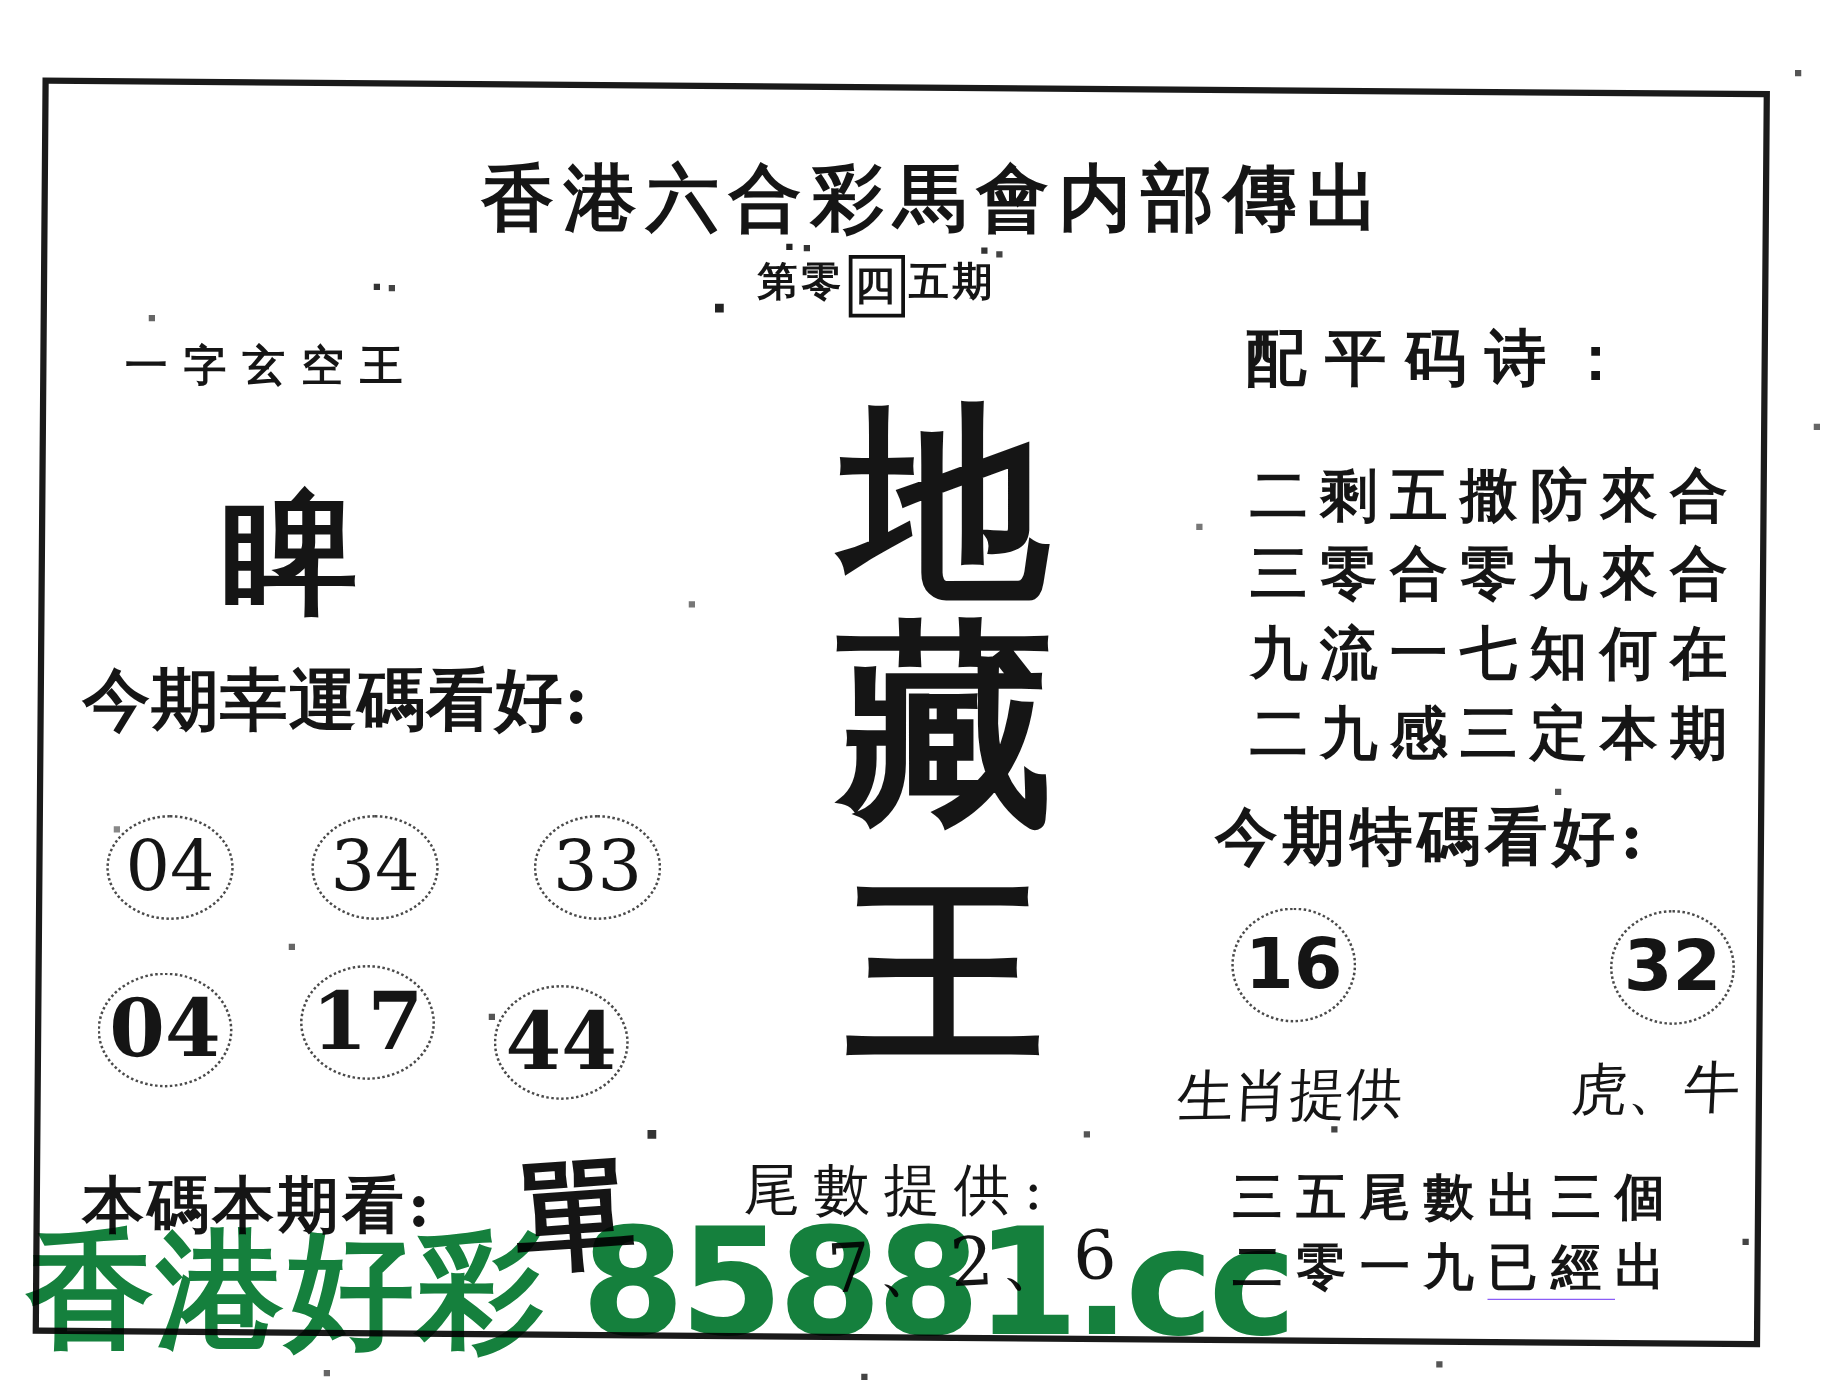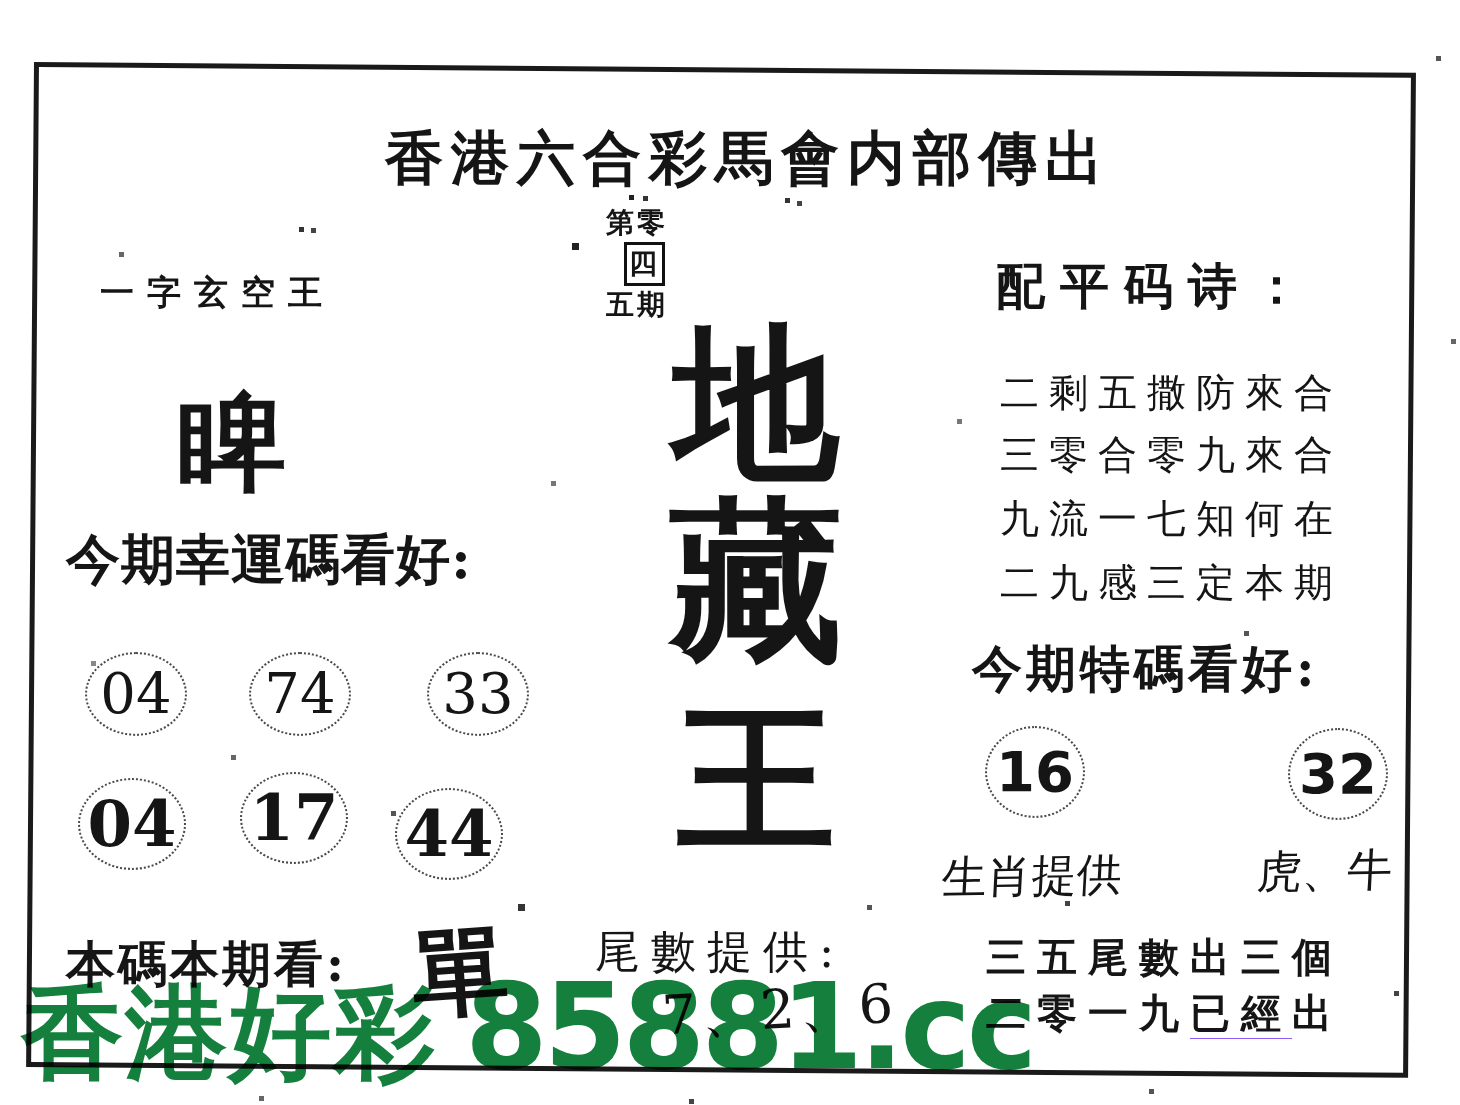--- a/index.html
+++ b/index.html
@@ -10,21 +10,21 @@
   }
   
   .frame {
     position:absolute; left:34px; top:62px; width:1372px; height:995px;
     border:5px solid #1a1a1a; transform:rotate(0.45deg); transform-origin:0 0;
     z-index:1;
   }
   .abs { position:absolute; z-index:2; white-space:nowrap; }
 
   .title   { left:385px; top:120px; font-size:58px; letter-spacing:8px; font-weight:700; }
-  .issue   { left:606px; top:204px; font-size:28px; letter-spacing:3px; font-weight:700; display:flex; align-items:flex-end;flex-direction:column; }
+  .issue   { left:606px; top:204px; font-size:32px; letter-spacing:3px; font-weight:700; display:flex; align-items:flex-start; }
   .issue .boxed { border:3px solid #111; padding:0 2px; margin:0 3px; }
 
   .tagline { left:100px; top:270px; font-size:34px; letter-spacing:13px; font-weight:600; }
   .bigchar { left:178px; top:370px; font-size:108px; font-weight:800; }
   .lucky-title { left:66px; top:524px; font-size:54px; font-weight:800; letter-spacing:1px; }
 
   .circle {
     position:absolute; z-index:2; border:2px dotted #4a4a4a; border-radius:50%;
     display:flex; align-items:center; justify-content:center; line-height:1;
   }
@@ -34,21 +34,21 @@
   #lc0 { left:85px;  top:652px; }  #lc1 { left:249px; top:652px; }  #lc2 { left:427px; top:652px; }
   #lc3 { left:78px;  top:778px; }  #lc4 { left:240px; top:772px; }  #lc5 { left:395px; top:788px; }
   #sc0 { left:985px; top:726px; }  #sc1 { left:1125px; top:726px; } #sc2 { left:1288px; top:728px; }
 
   .dz { position:absolute; z-index:2; left:662px; width:188px; text-align:center; font-weight:900; line-height:1; }
   #dz1 { top:320px; font-size:166px; }
   #dz2 { top:494px; font-size:174px; }
   #dz3 { top:700px; font-size:158px; }
 
   .poem-title { left:996px; top:254px; font-size:49px; letter-spacing:15px; font-weight:600; }
-  .poem-line  { left:1000px; font-size:39px; letter-spacing:10px; font-weight:400; }
+  .poem-line  { left:1000px; font-size:46px; letter-spacing:10px; font-weight:700; }
   #pl0 { top:366px; } #pl1 { top:428px; } #pl2 { top:492px; } #pl3 { top:556px; }
 
   .special-title { left:972px; top:636px; font-size:50px; font-weight:800; letter-spacing:4px; }
   .zodiac {
     left:942px; top:844px; width:450px; display:flex; justify-content:space-between;
     font-size:45px; transform:skewX(-4deg) rotate(-1deg);
   }
 
   .code-label { left:66px;  top:932px; font-size:49px; letter-spacing:3px; font-weight:600; }
   .code-value { left:412px; top:924px; font-size:96px; font-weight:600; transform:rotate(-4deg); line-height:1; }
@@ -101,21 +101,21 @@
   </div>
 
   <div class="abs tagline">一字玄空王</div>
   <div class="abs bigchar">睥</div>
   <div class="abs lucky-title">今期幸運碼看好:</div>
 
   <div class="circle c-r1" id="lc0">
       <span>04</span>
     </div>
   <div class="circle c-r1" id="lc1">
-      <span>74</span>
+      <span>34</span>
     </div>
   <div class="circle c-r1" id="lc2">
       <span>33</span>
     </div>
   <div class="circle c-r2" id="lc3">
       <span>04</span>
     </div>
   <div class="circle c-r2" id="lc4">
       <span>17</span>
     </div>

